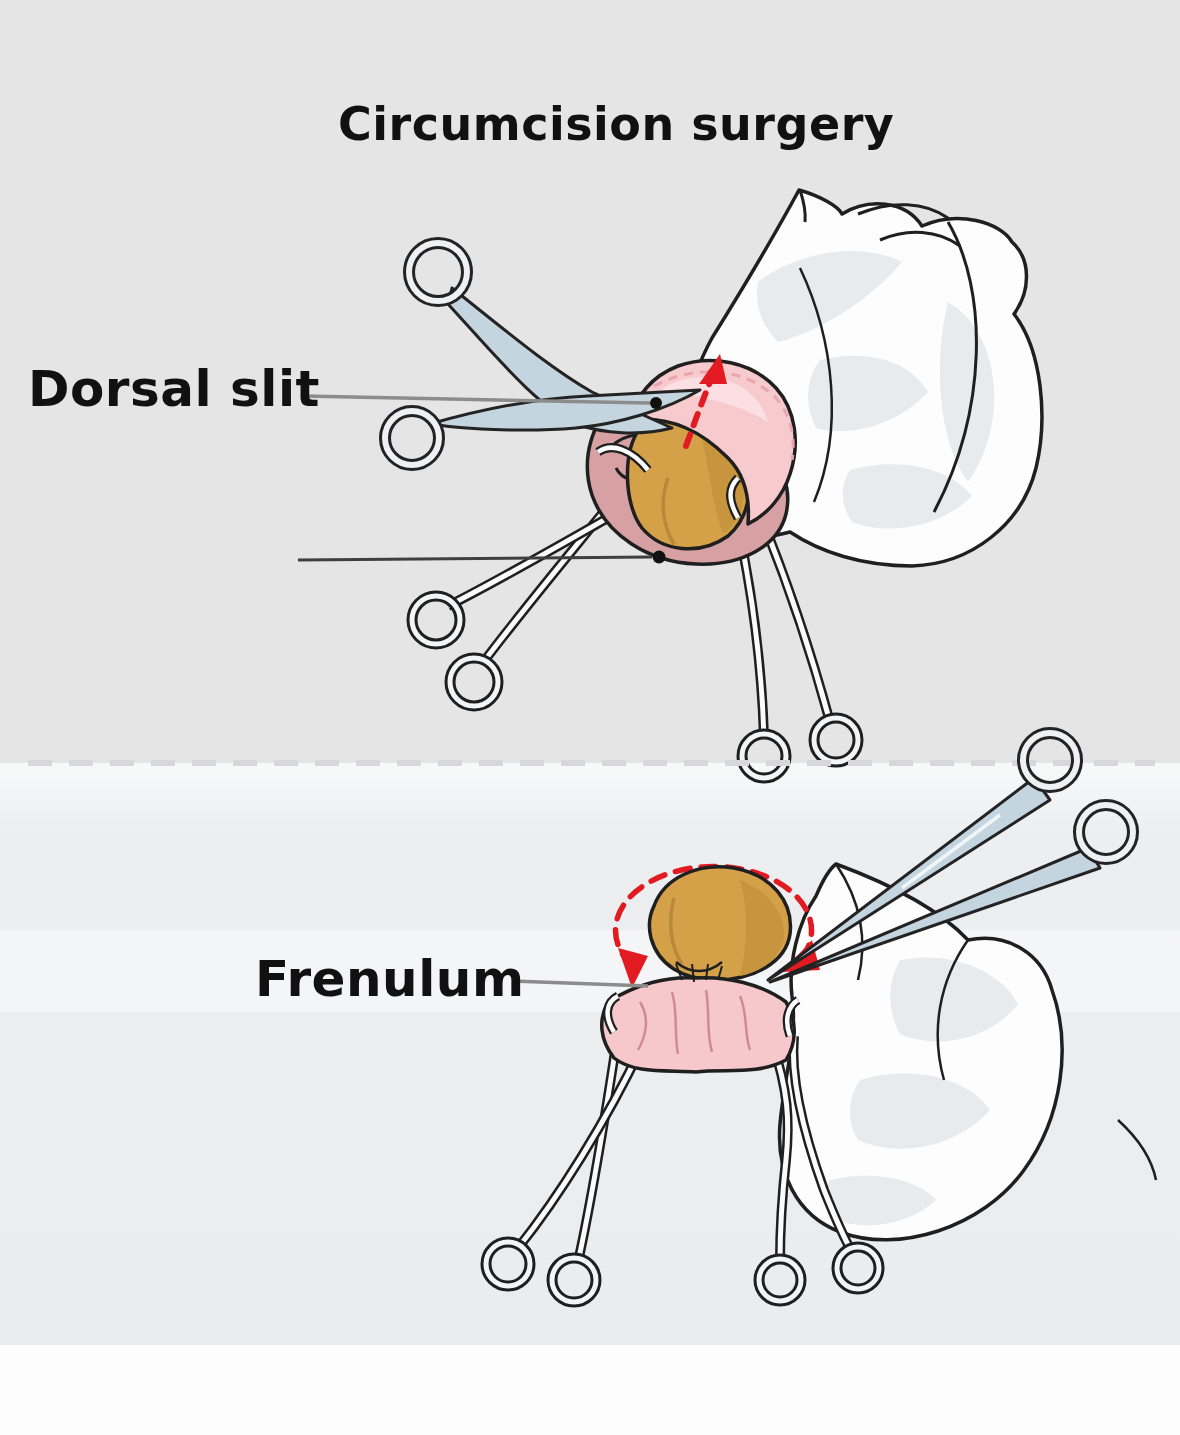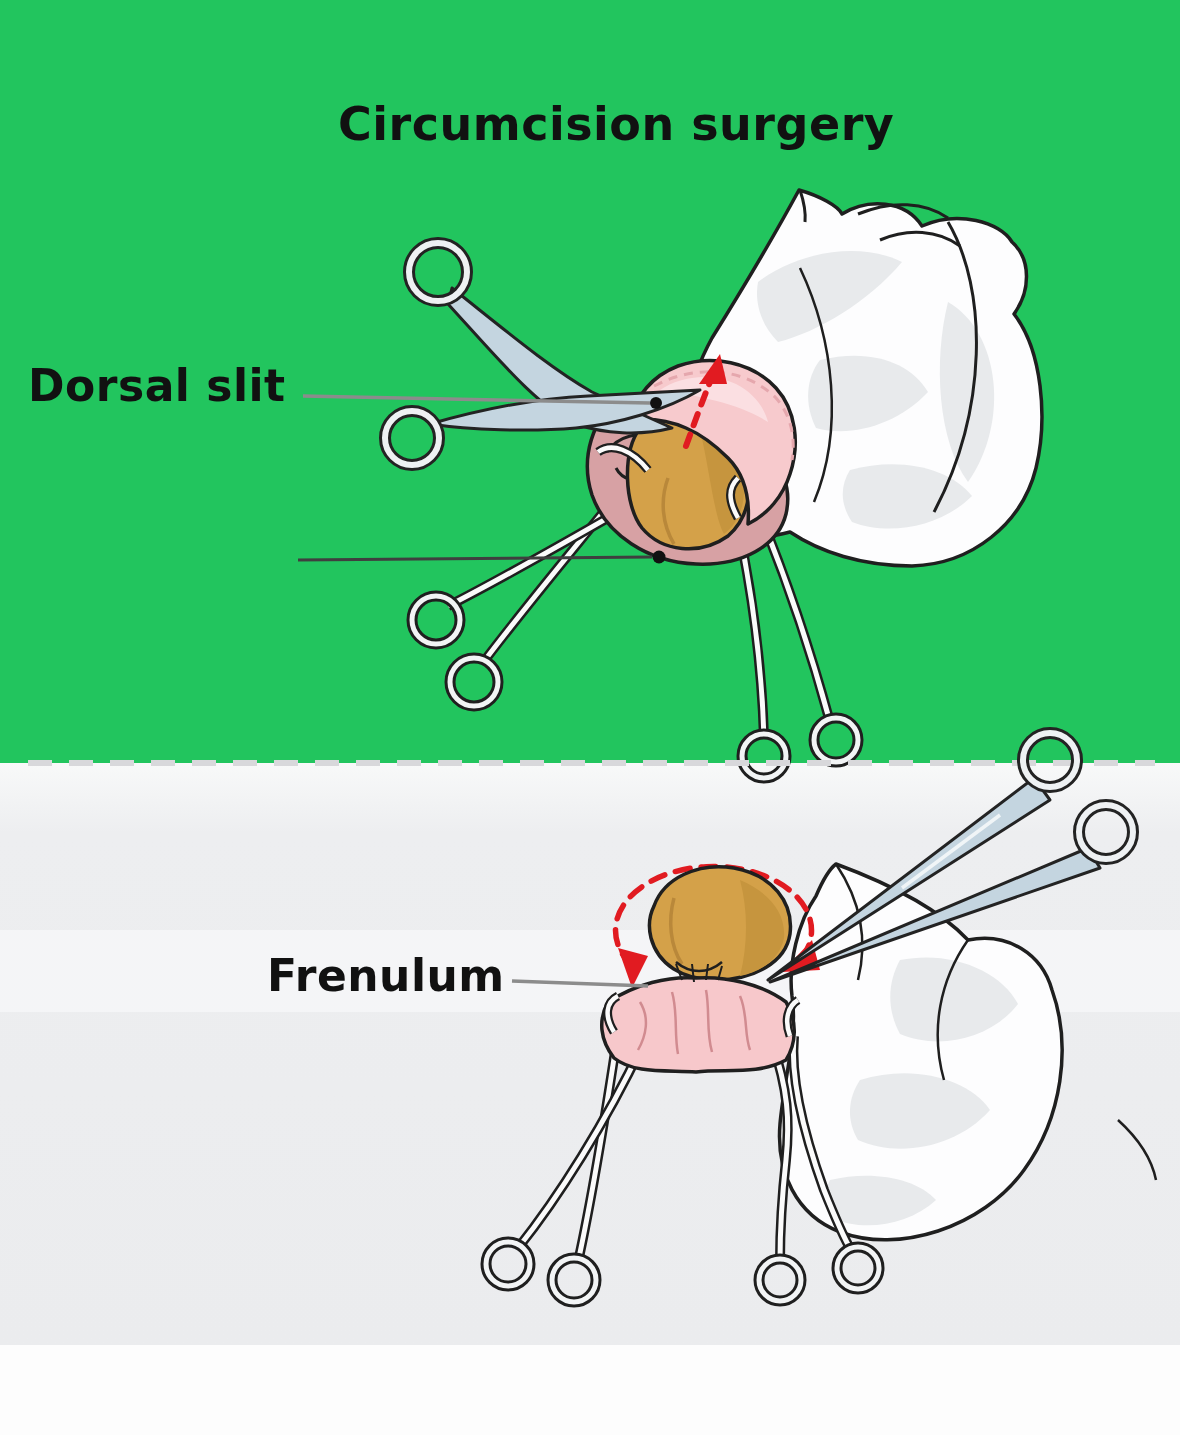--- a/index.html
+++ b/index.html
@@ -1,44 +1,44 @@
 <!DOCTYPE html>
 <html><head>
 <meta charset="utf-8">
 <style>
   html,body{margin:0;padding:0;background:#ffffff;}
   .canvas{
     position:relative;width:1180px;height:1435px;overflow:hidden;
-    background:#22c55e;
+    background:#e5e5e5;
     font-family:"DejaVu Sans","Liberation Sans",sans-serif;
   }
   .bg-lower{
     position:absolute;left:0;top:763px;width:1180px;height:582px;
     background:linear-gradient(to bottom,#f8f9f9 0px,#edeef0 70px,#ebecee 100%);
   }
   .bg-lower-band{
     position:absolute;left:0;top:930px;width:1180px;height:82px;
     background:rgba(252,252,253,0.55);
   }
   .bg-bottom{
     position:absolute;left:0;top:1345px;width:1180px;height:90px;
     background:#fdfdfd;
   }
   svg.art{position:absolute;left:0;top:0;}
   .title{
     position:absolute;left:338px;top:97px;margin:0;
     font-size:46px;font-weight:700;color:#111;letter-spacing:0.5px;white-space:nowrap;
   }
   .lbl{
-    position:absolute;margin:0;font-size:44px;font-weight:700;color:#111;
+    position:absolute;margin:0;font-size:50px;font-weight:700;color:#111;
     letter-spacing:0.5px;white-space:nowrap;
   }
   .lbl-dorsal{left:28px;top:360px;}
   .lbl-foreskin{left:74px;top:530px;}
-  .lbl-frenulum{left:267px;top:950px;}
+  .lbl-frenulum{left:255px;top:950px;}
 </style>
 </head>
 <body>
 
 <div class="canvas">
 
   <div class="bg-lower"></div>
   <div class="bg-lower-band"></div>
   <div class="bg-bottom"></div>
 

